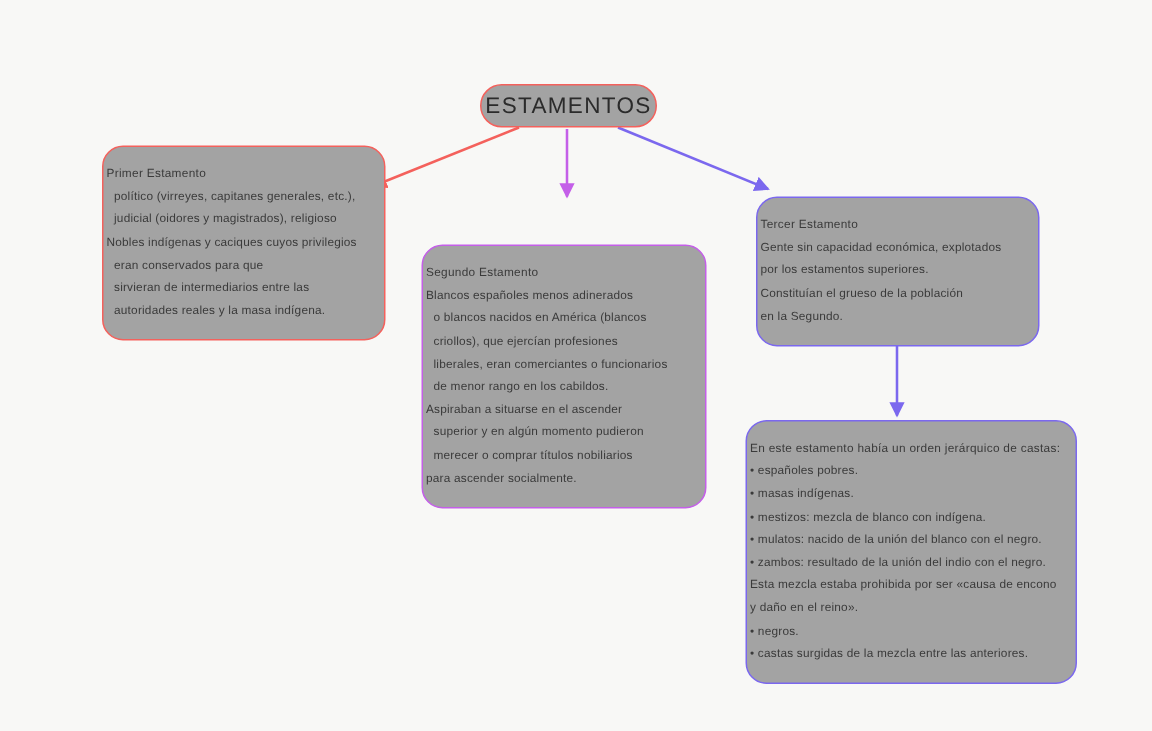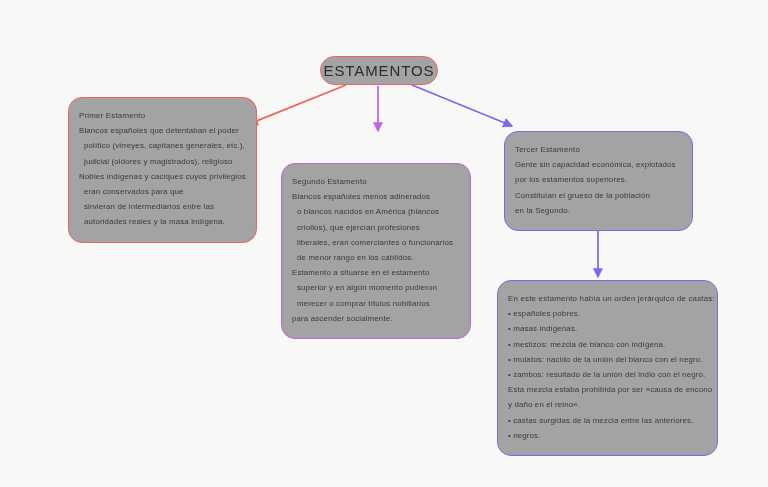--- a/index.html
+++ b/index.html
@@ -30,21 +30,21 @@
     display: flex;
     align-items: center;
     justify-content: center;
   }
   .root-label {
     font-size: 15px;
     letter-spacing: 0.9px;
     color: #2b2b2b;
   }
   .body-node {
-    padding: 10px 14px 12px 10px;
+    padding: 10px 14px 12px 2px;
   }
   .line {
     font-size: 7.9px;
     line-height: 15.2px;
     color: #3a3a3a;
     white-space: pre;
     letter-spacing: 0.14px;
   }
   .line.indent { padding-left: 5px; }
   .line.title { letter-spacing: 0.2px; }
@@ -76,37 +76,36 @@
     <line x1="412" y1="85" x2="512" y2="126" stroke="#7b68ee" stroke-width="1.7" marker-end="url(#ah-violet)"></line>
     <line x1="598" y1="212" x2="598" y2="277" stroke="#7b68ee" stroke-width="1.7" marker-end="url(#ah-violet)"></line>
   </svg>
 
   <div class="node root-node" id="n-root" style="border-color:#f4615c;">
     <span class="root-label">ESTAMENTOS</span>
   </div>
 
   <div class="node body-node" id="n-primero" style="border-color:#f4615c;">
     <div class="line title">Primer Estamento</div>
-    <div class="line">Blancos españoles que detentaban el poder</div>
     <div class="line indent">político (virreyes, capitanes generales, etc.),</div>
     <div class="line indent">judicial (oidores y magistrados), religioso</div>
     <div class="line">Nobles indígenas y caciques cuyos privilegios</div>
     <div class="line indent">eran conservados para que</div>
     <div class="line indent">sirvieran de intermediarios entre las</div>
     <div class="line indent">autoridades reales y la masa indígena.</div>
   </div>
 
   <div class="node body-node" id="n-segundo" style="border-color:#c45fe8;margin-top:27px;">
     <div class="line title">Segundo Estamento</div>
     <div class="line">Blancos españoles menos adinerados</div>
     <div class="line indent">o blancos nacidos en América (blancos</div>
     <div class="line indent">criollos), que ejercían profesiones</div>
     <div class="line indent">liberales, eran comerciantes o funcionarios</div>
     <div class="line indent">de menor rango en los cabildos.</div>
-    <div class="line">Estamento a situarse en el estamento</div>
+    <div class="line">Aspiraban a situarse en el ascender</div>
     <div class="line indent">superior y en algún momento pudieron</div>
     <div class="line indent">merecer o comprar títulos nobiliarios</div>
     <div class="line">para ascender socialmente.</div>
   </div>
 
   <div class="node body-node" id="n-tercero" style="border-color:#7b68ee;">
     <div class="line title">Tercer Estamento</div>
     <div class="line">Gente sin capacidad económica, explotados</div>
     <div class="line">por los estamentos superiores.</div>
     <div class="line">Constituían el grueso de la población</div>
@@ -115,17 +114,17 @@
 
   <div class="node body-node" id="n-castas" style="border-color:#7b68ee;">
     <div class="line title">En este estamento había un orden jerárquico de castas:</div>
     <div class="line">• españoles pobres.</div>
     <div class="line">• masas indígenas.</div>
     <div class="line">• mestizos: mezcla de blanco con indígena.</div>
     <div class="line">• mulatos: nacido de la unión del blanco con el negro.</div>
     <div class="line">• zambos: resultado de la unión del indio con el negro.</div>
     <div class="line">Esta mezcla estaba prohibida por ser «causa de encono</div>
     <div class="line">y daño en el reino».</div>
+    <div class="line">• negros.</div>
     <div class="line">• castas surgidas de la mezcla entre las anteriores.</div>
-    <div class="line">• negros.</div>
   </div>
 
 </div>
 
 </body></html>

